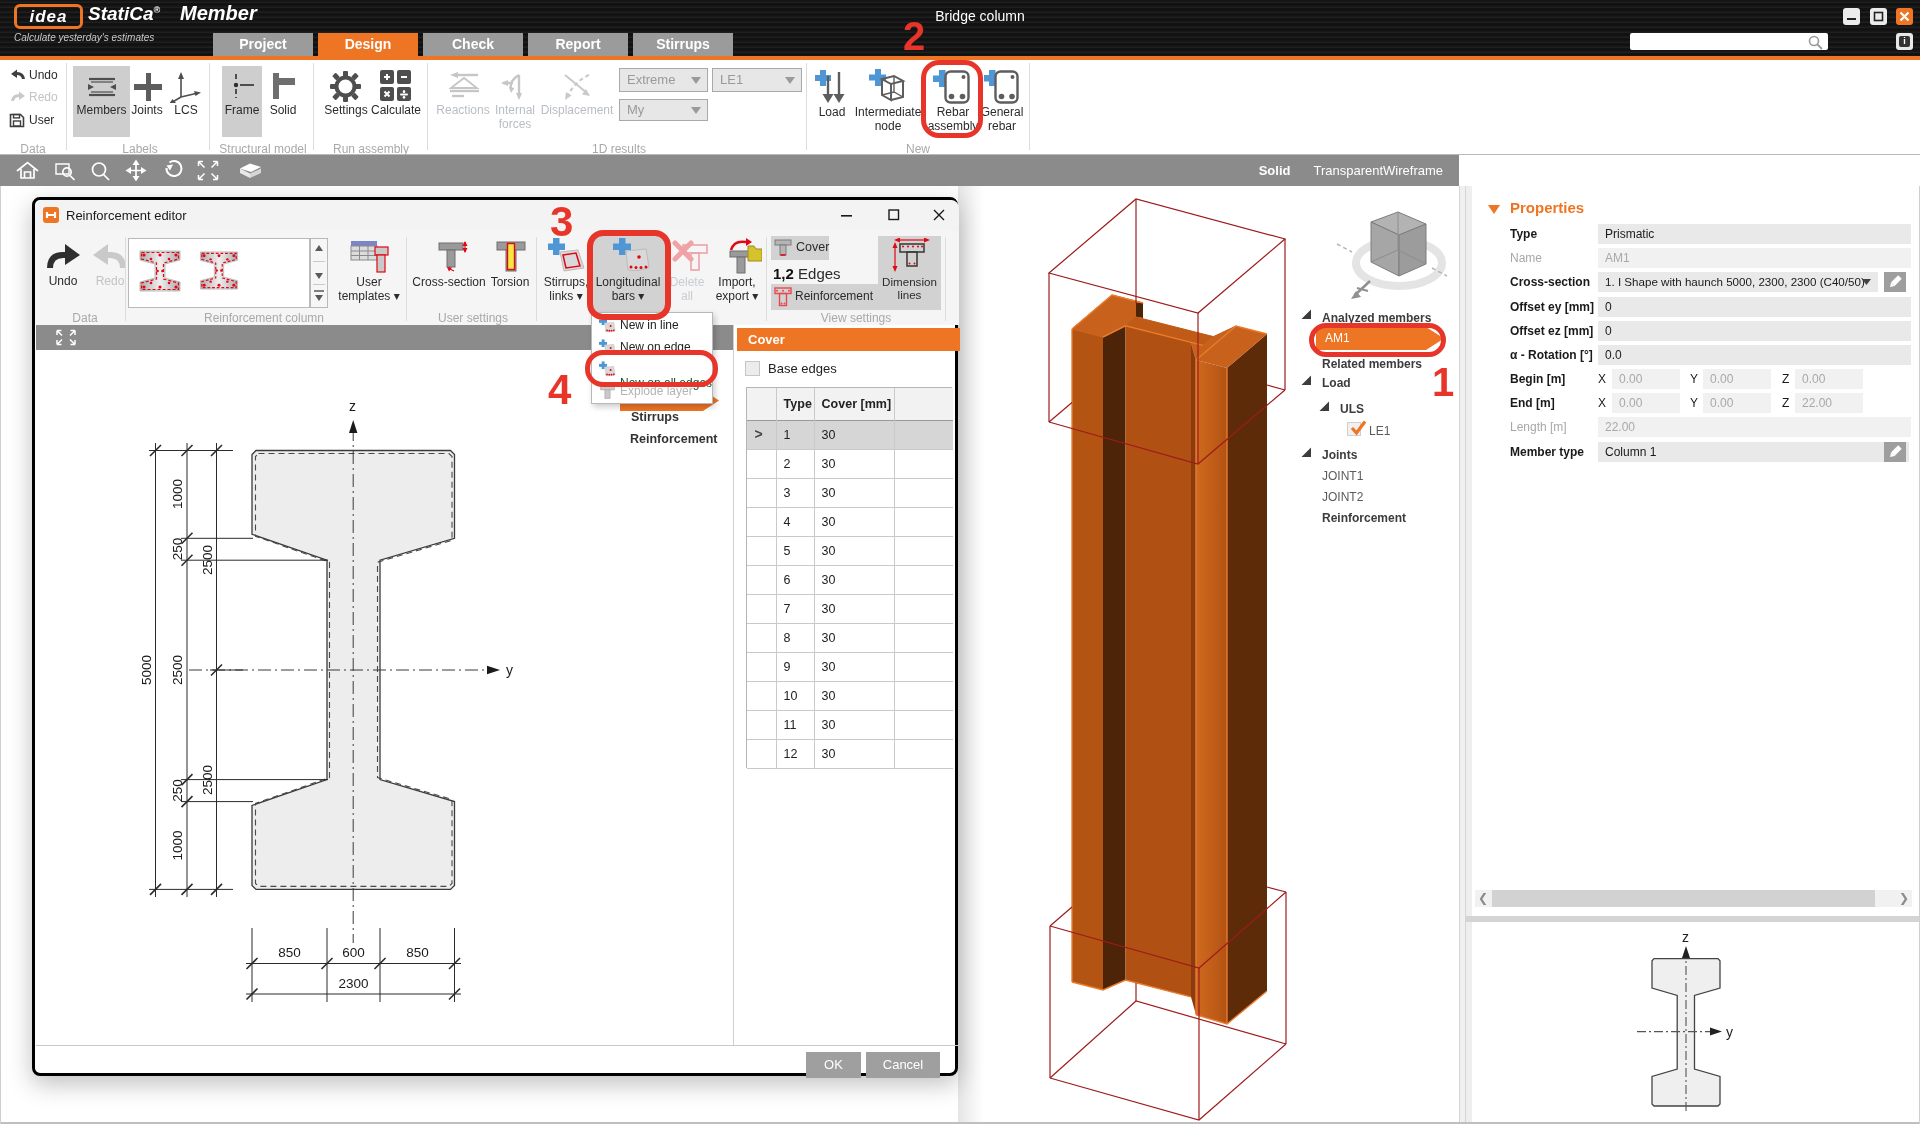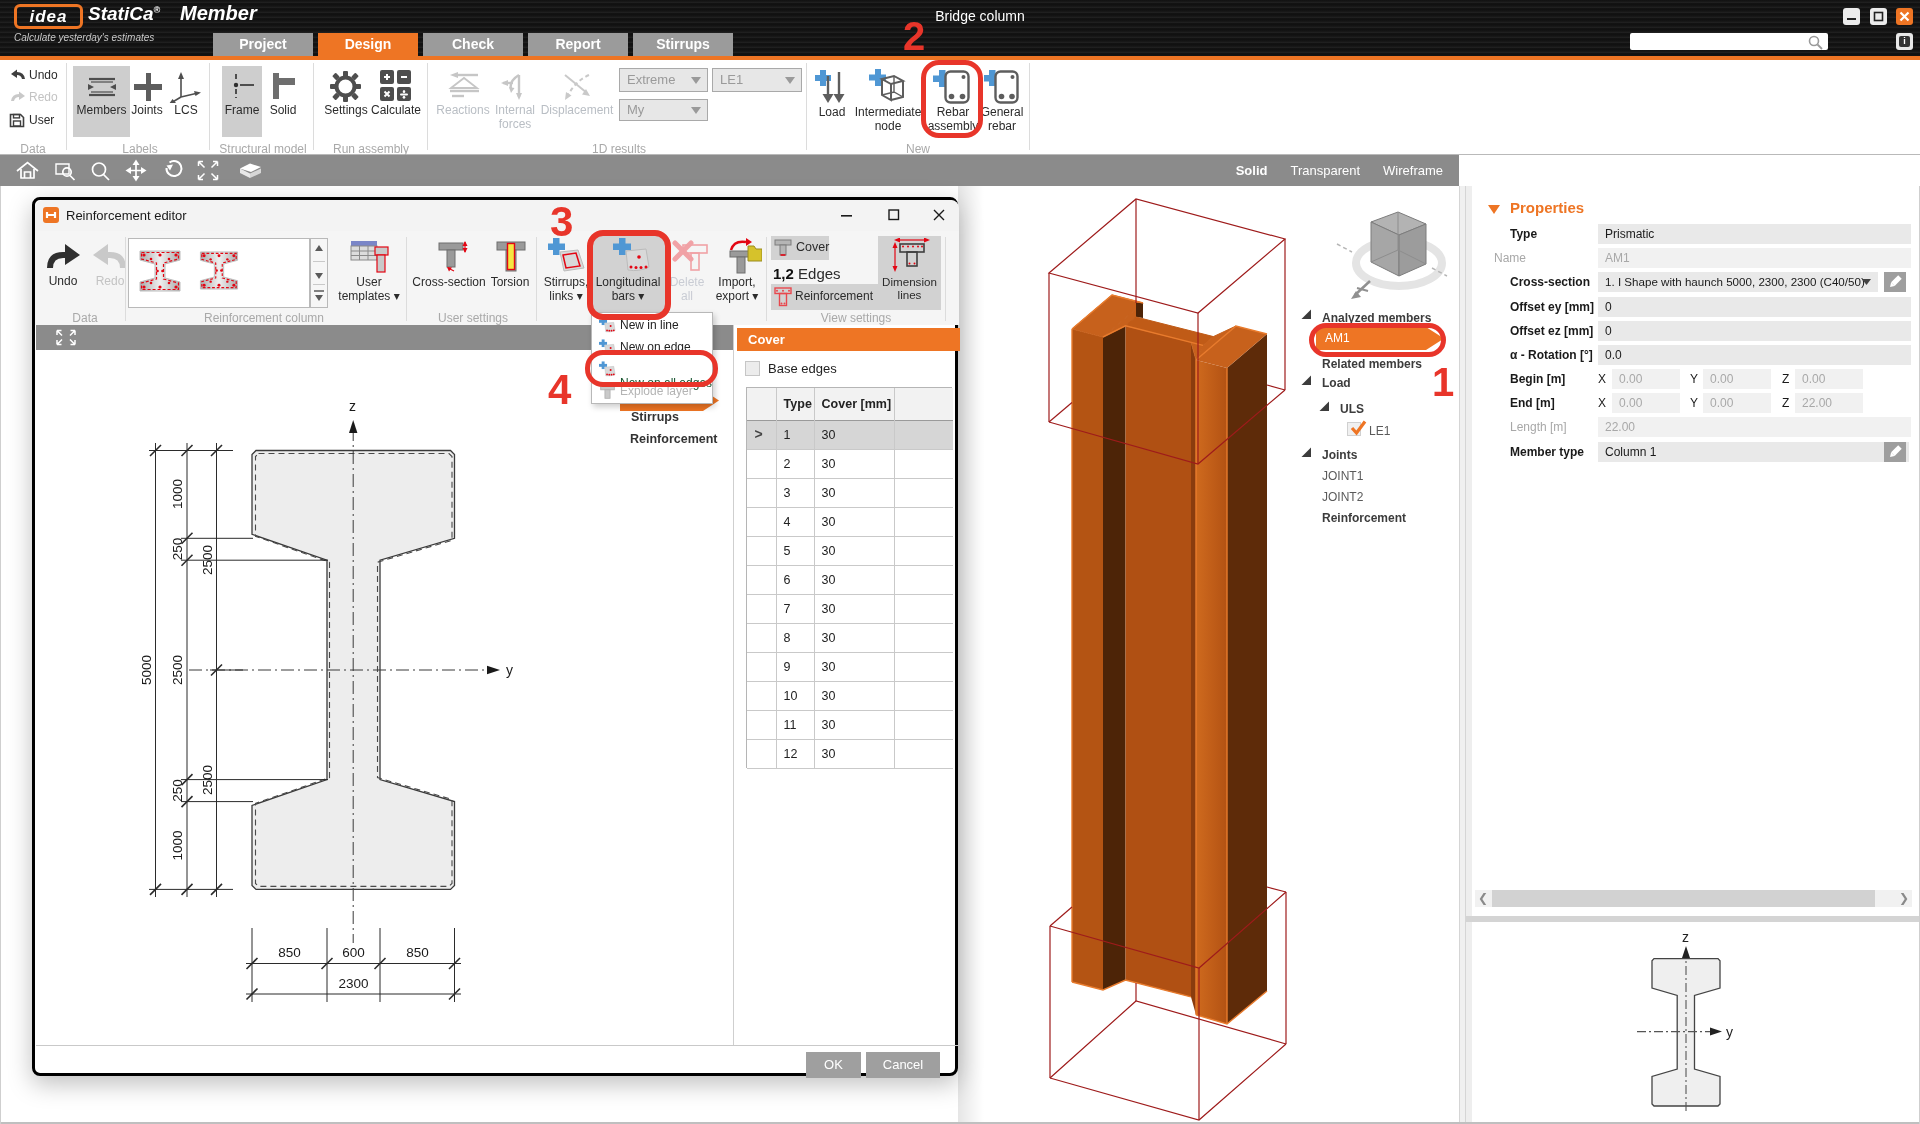--- a/index.html
+++ b/index.html
@@ -279,21 +279,21 @@
           <path d="M204.5 18.5 L198.5 24.5 M198.5 24.5 h4.5 M198.5 24.5 v-4.5"></path>
           <path d="M211.5 18.5 L217.5 24.5 M217.5 24.5 h-4.5 M217.5 24.5 v-4.5"></path>
         </g>
   </g>
   <g fill="#fff">
         <path d="M240 13.5 l10 -5 11 3.5 -10 5 z"></path>
         <path d="M240 13.5 l10 5 0 4.5 -10 -5 z" opacity=".8"></path>
         <path d="M250 18.5 l11 -5 0 4.5 -11 5 z" opacity=".65"></path>
       </g>
  </svg>
- <div class="ab" style="right:16px;top:0;height:31px;color:#fff;font-size:13px;line-height:31px"><span style="font-weight:bold">Solid</span><span style="margin-left:23px">Transparent</span><span style="margin-left:23px">Wireframe</span></div>
+ <div class="ab" style="right:16px;top:0;height:31px;color:#fff;font-size:13px;line-height:31px"><span style="font-weight:bold">Solid</span><span style="margin-left:23px">Transparent</span><span style="">Wireframe</span></div>
 </div>
 <div id="vp" class="ab">
 <div class="ab" style="left:958px;top:0;width:26px;height:938px;background:linear-gradient(90deg,rgba(0,0,0,.10),rgba(0,0,0,0))"></div>
 <svg class="ab" style="left:958px;top:0" width="501" height="938" viewBox="958 186 501 938">
  <defs>
   <linearGradient id="rfl" x1="0" y1="0" x2="1" y2="0">
    <stop offset="0" stop-color="#cf6a1e"></stop>
           <stop offset="1" stop-color="#b35213"></stop>
   </linearGradient>
  </defs>
@@ -391,21 +391,21 @@
 <div class="red" style="left:903px;top:14px;font-size:40px">2</div>
 <div class="redbox" style="left:921px;top:60px;width:62px;height:78px;border-radius:18px;border-width:5.5px"></div>
 <div id="rp" class="ab">
  <div class="ab" style="left:0;top:31px;width:6px;height:938px;background:#eeeeee"></div>
  <svg class="ab" style="left:22px;top:50px" width="12" height="10">
       <path d="M0 0 h12 l-6 9 z" fill="#ee7524"></path>
     </svg>
  <div class="ab" style="left:44px;top:44px;font-size:15px;font-weight:bold;color:#ee7524">Properties</div>
  <div class="plab b" style="left:44px;top:72px">Type</div>
  <div class="fld" style="left:132px;top:69px;width:313px">Prismatic</div>
- <div class="plab dis" style="left:28px;top:96px">Name</div>
+ <div class="plab dis" style="left:44px;top:96px">Name</div>
  <div class="fld dis" style="left:132px;top:93px;width:313px">AM1</div>
  <div class="plab b" style="left:44px;top:120px">Cross-section</div>
  <div class="fld" style="left:132px;top:117px;width:280px;font-size:11.6px">1. I Shape with haunch 5000, 2300, 2300 (C40/50)<svg width="9" height="7" style="position:absolute;right:7px;top:7px">
         <path d="M0 0 h9 l-4.5 6 z" fill="#444"></path>
       </svg></div>
     <div class="ab" style="left:418px;top:117px;width:22px;height:20px;background:#9e9e9e"><svg width="22" height="20">
         <g transform="translate(11,10) rotate(45)">
           <rect x="-2.5" y="-7" width="5" height="10" fill="#fff"></rect>
           <path d="M-2.5 3 L0 7 L2.5 3 z" fill="#fff"></path>
         </g>

